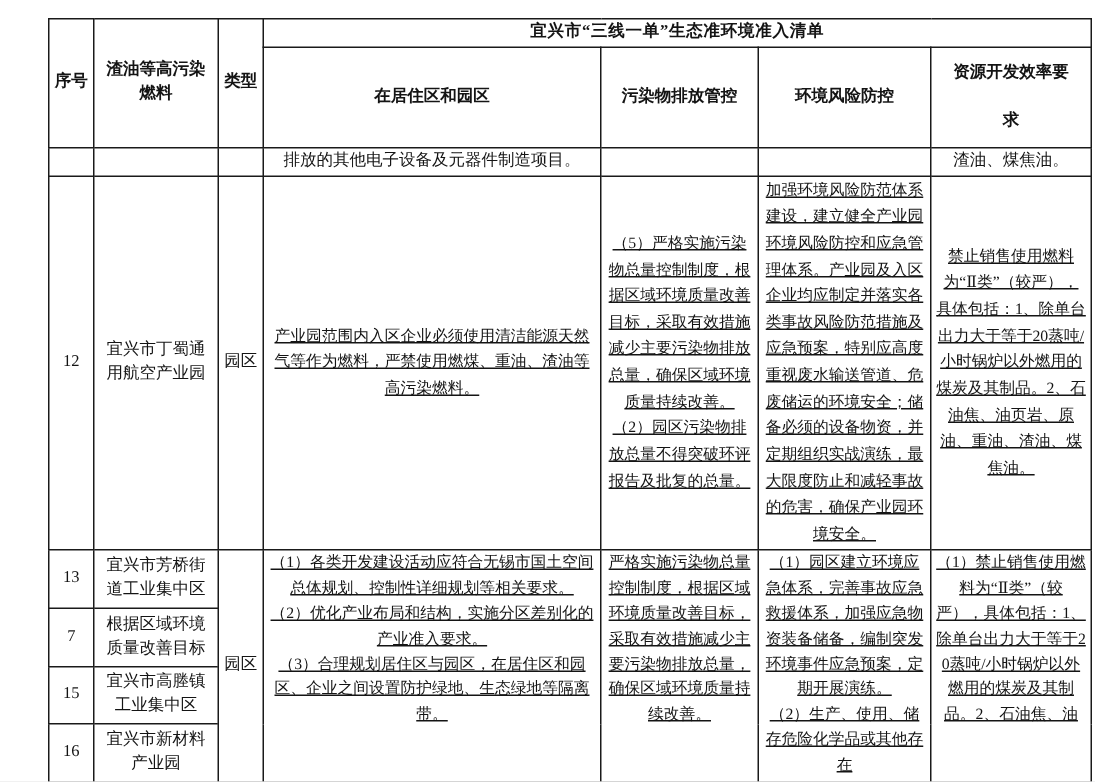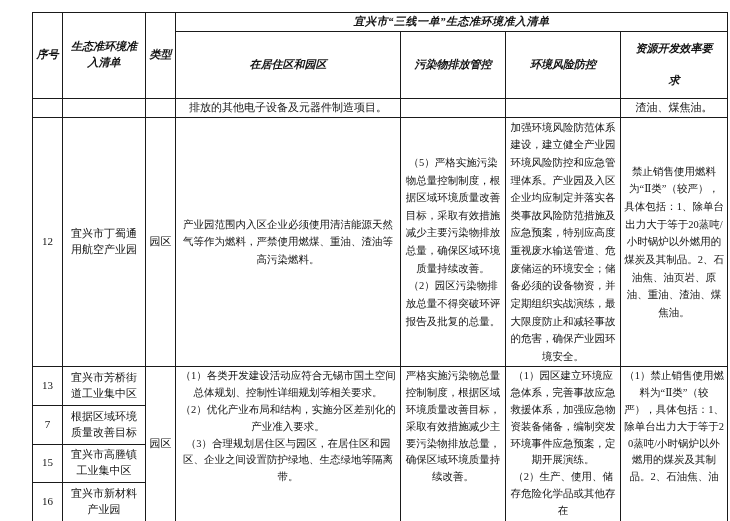--- a/index.html
+++ b/index.html
@@ -20,35 +20,36 @@
   table.access th, table.access td {
     border:1px solid #1a1a1a;
     font-size:11px;
     line-height:1.45;
     padding:1px 3px;
     text-align:center;
     vertical-align:middle;
     overflow:hidden;
     word-break:break-all;
   }
-  table.access th { font-weight:bold;font-style:italic; }
+  table.access th { font-weight:bold; }
   tr.hr1 { height:19px; }
   tr.hr2 { height:64px; }
   tr.rcont { height:17px; }
   tr.r12  { height:228px; }
   tr.rg   { height:35px; }
   th.title-cell { font-size:11px; letter-spacing:.5px; }
   th.h2 { line-height:1.7;margin-left:10px; }
   th.h2.resource { line-height:2.9; padding:1px 10px; }
   td.just {
     text-align:justify;
     text-justify:inter-character;
     white-space:pre-wrap;
     padding:2px 6px;
     vertical-align:middle;
+    text-decoration:underline;
   }
   tr.r12 td.just { font-size:10.5px; line-height:1.68; }
   tr.rg  td.just { font-size:10.5px; line-height:1.6; vertical-align:top;margin-top:20px; }
   td.leftcell { text-align:left; padding:0 6px; white-space:nowrap; }
   .page-number {
     position:absolute;
     left:0; right:0; top:489px;
     text-align:center;
     font-size:12px;
     color:#222;
@@ -64,21 +65,21 @@
         <col style="width:83px">
         <col style="width:30px">
       <col style="width:225px">
         <col style="width:105px">
         <col style="width:115px">
       <col style="width:107px">
     </colgroup>
     <thead>
       <tr class="hr1">
         <th rowspan="2">序号</th>
-        <th rowspan="2">生态准环境准入清单</th>
+        <th rowspan="2">渣油等高污染燃料</th>
         <th rowspan="2">类型</th>
         <th colspan="4" class="title-cell">宜兴市“三线一单”生态准环境准入清单</th>
       </tr>
       <tr class="hr2">
         <th class="h2">在居住区和园区</th>
         <th class="h2">污染物排放管控</th>
         <th class="h2">环境风险防控</th>
         <th class="h2 resource">资源开发效率要求</th>
       </tr>
     </thead>

